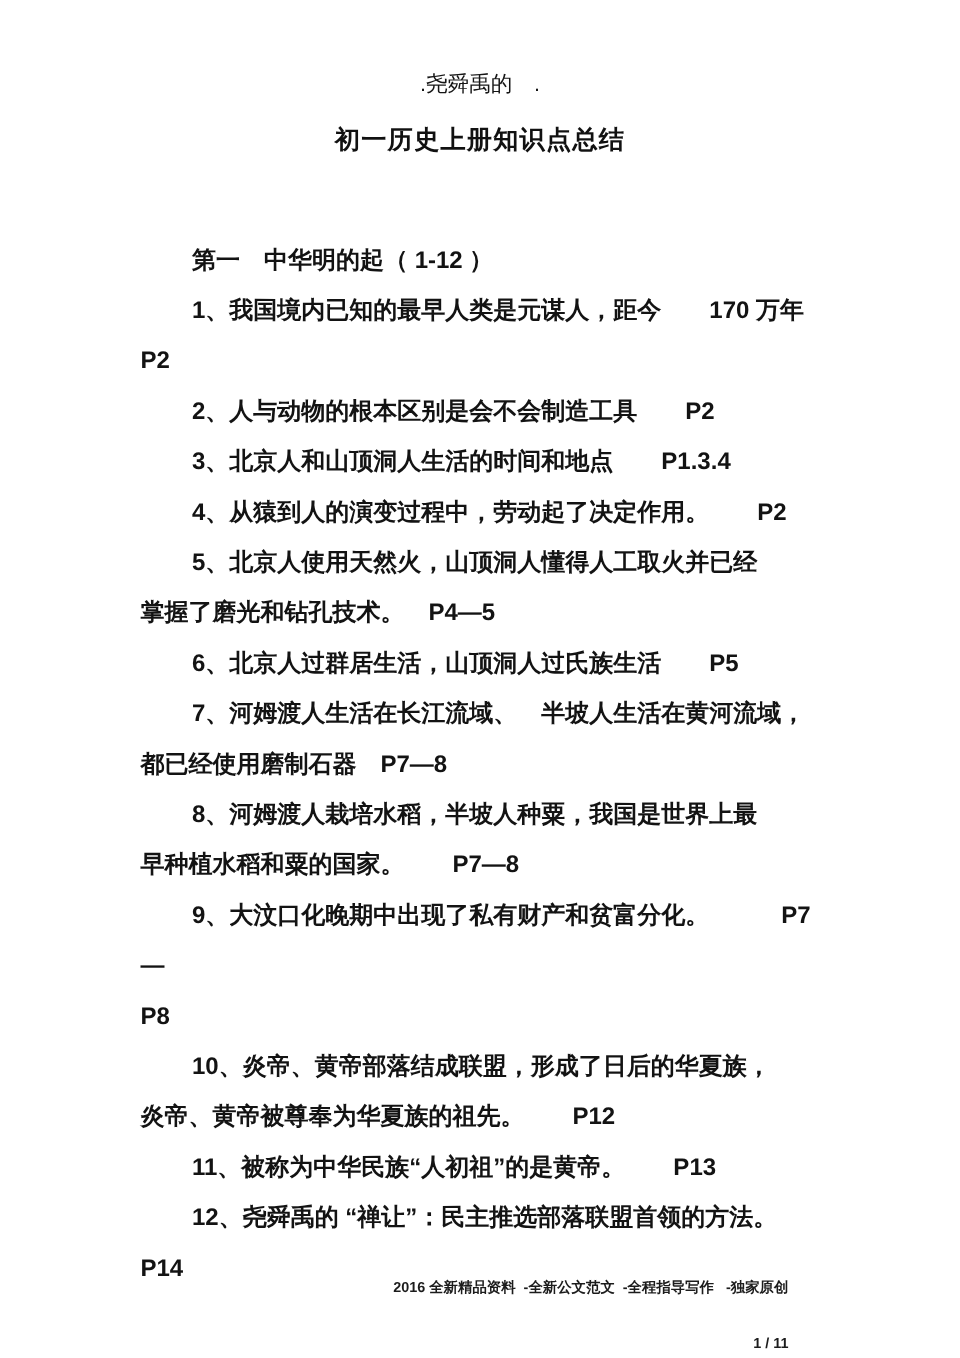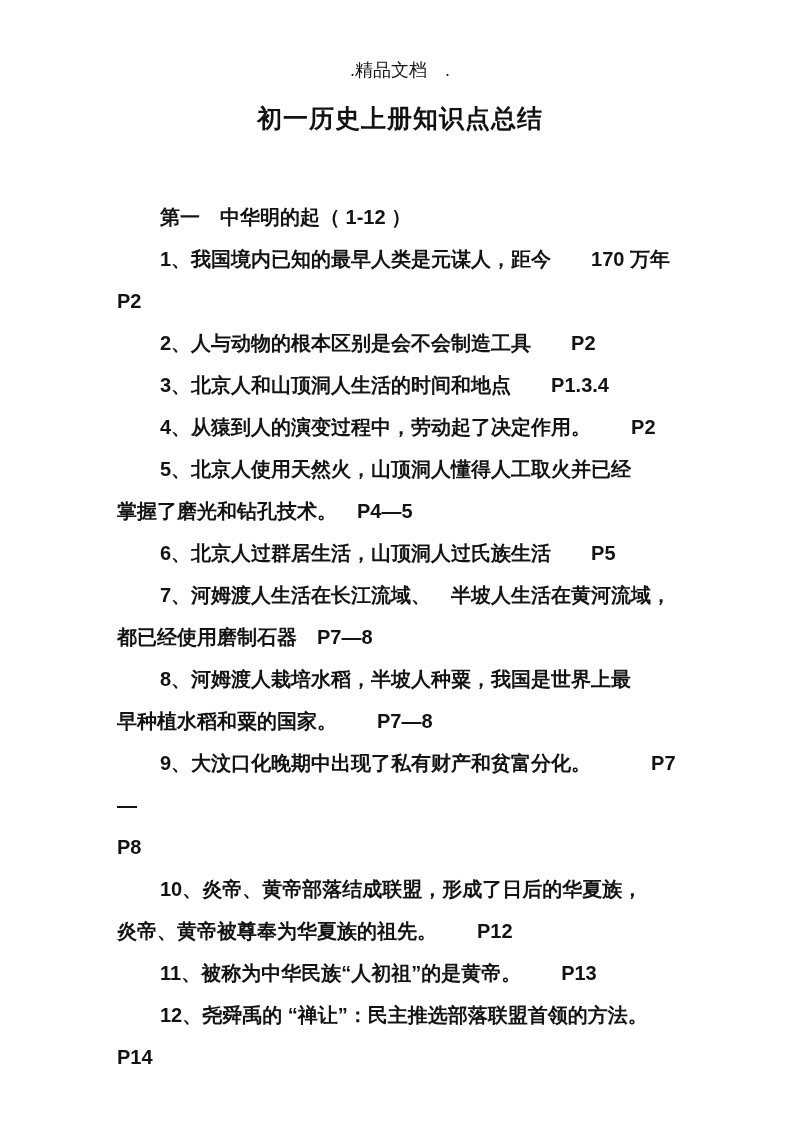--- a/index.html
+++ b/index.html
@@ -26,21 +26,21 @@
     color: #151515;
     white-space: pre-wrap;
   }
   .doc-title {
     position: absolute;
     top: 102px;
     left: 0;
     right: 0;
     margin: 0;
     text-align: center;
-    font-size: 25px;
+    font-size: 21px;
     font-weight: bold;
     color: #111111;
     letter-spacing: 1px;
     white-space: pre-wrap;
   }
   .doc-body {
     position: absolute;
     top: 196px;
     left: 117px;
     width: 566px;
@@ -71,21 +71,23 @@
     white-space: pre-wrap;
   }
   .footer-page {
     margin-top: 1px;
   }
 </style>
 </head>
 <body>
 
 <div class="page">
-  <div class="doc-header">.精品文档　.</div>
+  <div class="doc-header">.尧舜禹的　.</div>
 
   <h1 class="doc-title">初一历史上册知识点总结</h1>
 
   <div class="doc-body" id="body-lines"><div class="line indent bold">第一　中华明的起（ 1-12 ）</div><div class="line indent">1、我国境内已知的最早人类是元谋人，距今　　170 万年</div><div class="line">P2</div><div class="line indent">2、人与动物的根本区别是会不会制造工具　　P2</div><div class="line indent">3、北京人和山顶洞人生活的时间和地点　　P1.3.4</div><div class="line indent">4、从猿到人的演变过程中，劳动起了决定作用。　　P2</div><div class="line indent">5、北京人使用天然火，山顶洞人懂得人工取火并已经</div><div class="line">掌握了磨光和钻孔技术。　P4—5</div><div class="line indent">6、北京人过群居生活，山顶洞人过氏族生活　　P5</div><div class="line indent">7、河姆渡人生活在长江流域、　半坡人生活在黄河流域，</div><div class="line">都已经使用磨制石器　P7—8</div><div class="line indent">8、河姆渡人栽培水稻，半坡人种粟，我国是世界上最</div><div class="line">早种植水稻和粟的国家。　　P7—8</div><div class="line indent">9、大汶口化晚期中出现了私有财产和贫富分化。　　　P7—</div><div class="line">P8</div><div class="line indent">10、炎帝、黄帝部落结成联盟，形成了日后的华夏族，</div><div class="line">炎帝、黄帝被尊奉为华夏族的祖先。　　P12</div><div class="line indent">11、被称为中华民族“人初祖”的是黄帝。　　P13</div><div class="line indent">12、尧舜禹的 “禅让”：民主推选部落联盟首领的方法。</div><div class="line">P14</div></div>
 
   <div class="doc-footer">
+    <div class="footer-credits">2016 全新精品资料  -全新公文范文  -全程指导写作   -独家原创</div>
+    <div class="footer-page">1 / 11</div>
   </div>
 </div>
 
 </body></html>

